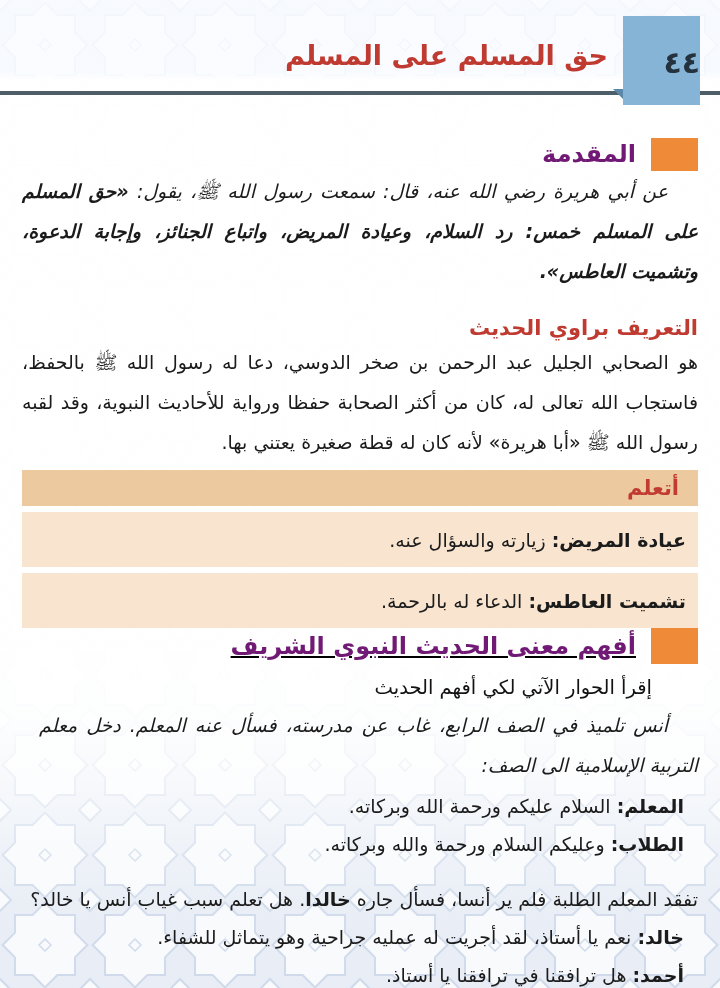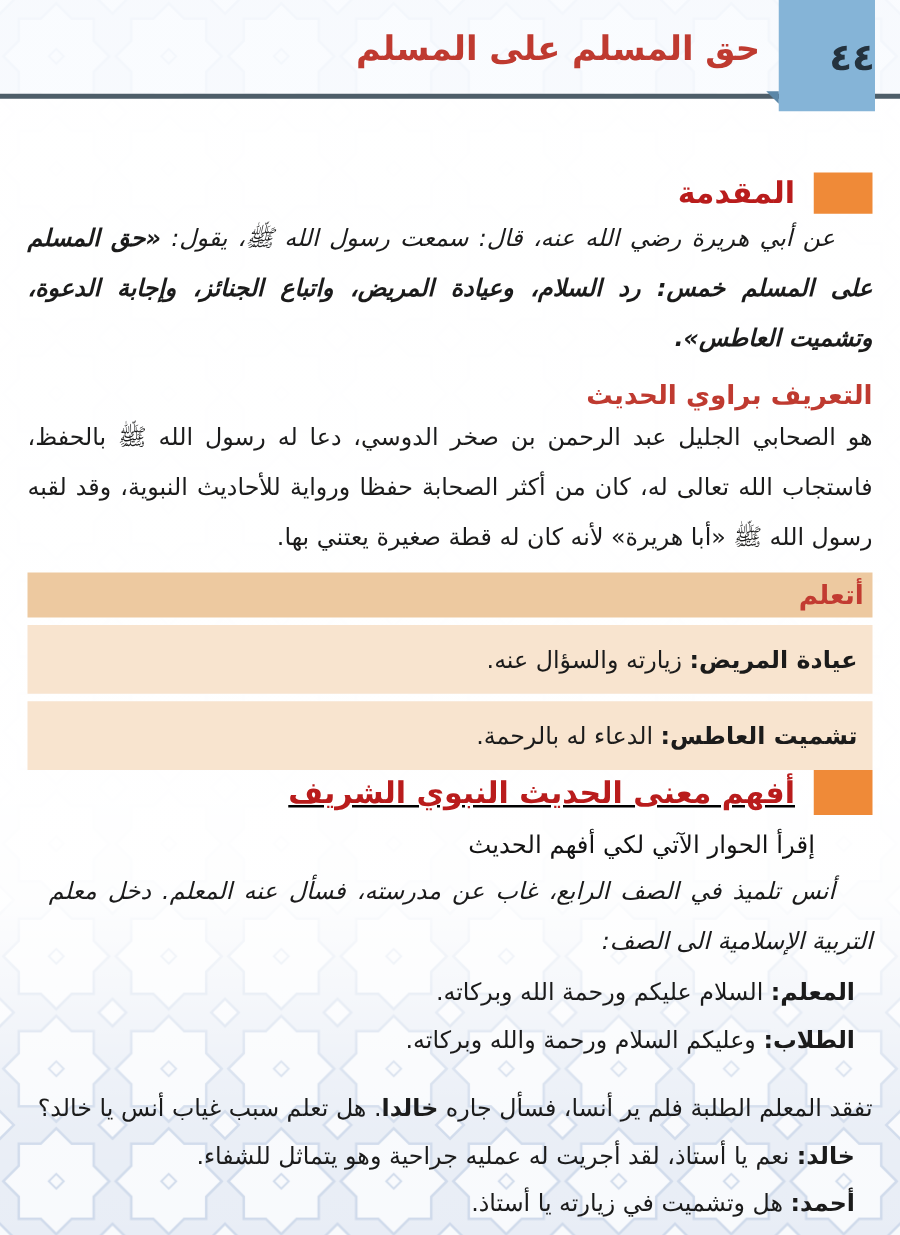--- a/index.html
+++ b/index.html
@@ -15,43 +15,43 @@
       rgba(250,252,255,0.87) 0px,
       rgba(250,252,255,0.87) 72px,
       rgba(255,255,255,0.985) 80px,
       rgba(255,255,255,0.985) 640px,
       rgba(255,255,255,0.93) 720px,
       rgba(255,255,255,0.66) 790px,
       rgba(255,255,255,0.40) 850px,
       rgba(255,255,255,0.22) 905px,
       rgba(255,255,255,0.16) 988px);
   }
-  .header{position:absolute;top:0;left:0;right:0;height:90px;z-index:3;}
+  .header{position:absolute;top:16px;left:0;right:0;height:90px;z-index:3;}
   .rule{position:absolute;top:75px;left:0;width:100%;height:4px;background:#4e5e69;}
   .tab{
     position:absolute;top:0;right:20px;width:77px;height:89px;background:#85b4d7;
     display:flex;align-items:center;
   }
   .tab::before{
     content:"";position:absolute;right:77px;bottom:6px;width:0;height:0;
     border-top:10px solid #5b87a8;border-right:10px solid transparent;
     transform:scaleX(-1);
   }
   .tab-num{font-size:30px;font-weight:bold;color:#24323e;margin-top:4px;}
   .page-title{position:absolute;top:24px;right:112px;margin:0;font-size:27px;font-weight:bold;color:#bf3a30;}
   .content{position:absolute;top:90px;right:0;left:0;z-index:2;padding:0 22px;}
   .sec-head{display:flex;align-items:center;gap:15px;height:36px;}
   .sec-head.first{margin-top:48px;height:33px;}
   .orange-block{width:47px;height:100%;background:#ef8a38;flex:none;}
-  .h-blue{margin:0;font-size:24px;line-height:33px;font-weight:bold;color:#b91c1c;}
-  .h-red{margin:11px 0 0 0;font-size:21px;line-height:28px;font-weight:bold;color:#bf3a30;}
+  .h-blue{margin:0;font-size:24px;line-height:33px;font-weight:bold;color:#701a75;}
+  .h-red{margin:23px 0 0 0;font-size:21px;line-height:28px;font-weight:bold;color:#bf3a30;}
   .para{margin:0;font-size:19px;line-height:40px;color:#1b1b1b;text-align:justify;}
   .indent{text-indent:30px;font-style:italic;}
   .learn{margin-top:8px;}
-  .learn-header{height:36px;background:#edc9a0;display:flex;align-items:center;padding:0 7px;}
+  .learn-header{height:36px;background:#edc9a0;display:flex;align-items:center;padding:0 19px;}
   .learn-title{font-size:21px;font-weight:bold;color:#c23b31;}
   .learn-row{height:55px;background:#f8e4cf;margin-top:6px;display:flex;align-items:center;padding:0 12px;font-size:19px;color:#1b1b1b;}
   .sec-head.second{margin-top:0;text-decoration:underline;}
   .instruction{margin:10px 46px 0 0;font-size:19.5px;line-height:27px;font-weight:normal;color:#121212;}
   .context{margin-top:4px;margin-left:17px;}
   .dialogue{margin-top:2px;}
   .dline{margin:0;font-size:19px;line-height:38px;color:#1b1b1b;padding-right:14px;text-align:justify;}
   .dline.narration{padding-right:0;margin-top:17px;}
   b,.bold{font-weight:bold;}
   .medallion{width:64px;height:66px;margin:10px auto 0;position:relative;left:12px;}
@@ -116,21 +116,21 @@
       <h2 class="h-blue">أفهم معنى الحديث النبوي الشريف</h2>
     </div>
     <p class="instruction">إقرأ الحوار الآتي لكي أفهم الحديث</p>
     <p class="para indent context">أنس تلميذ في الصف الرابع، غاب عن مدرسته، فسأل عنه المعلم. دخل معلم التربية الإسلامية الى الصف:</p>
 
     <div class="dialogue">
       <p class="dline"><b>المعلم:</b><span> السلام عليكم ورحمة الله وبركاته.</span></p>
       <p class="dline"><b>الطلاب:</b><span> وعليكم السلام ورحمة والله وبركاته.</span></p>
       <p class="dline narration"><span>تفقد المعلم الطلبة فلم ير أنسا، فسأل جاره </span><b>خالدا</b><span>. هل تعلم سبب غياب أنس يا خالد؟</span></p>
       <p class="dline"><b>خالد:</b><span> نعم يا أستاذ، لقد أجريت له عمليه جراحية وهو يتماثل للشفاء.</span></p>
-      <p class="dline"><b>أحمد:</b><span> هل وتشميت في زيارته يا أستاذ.</span></p>
+      <p class="dline"><b>أحمد:</b><span> هل ترافقنا في ترافقنا يا أستاذ.</span></p>
     </div>
 
     <div class="medallion">
       <svg width="64" height="66" viewBox="0 0 64 66">
         <path d="M32 3 C36 10, 44 12, 50 16 C58 21, 60 27, 57 33 C60 39, 58 45, 50 50 C44 54, 36 56, 32 63 C28 56, 20 54, 14 50 C6 45, 4 39, 7 33 C4 27, 6 21, 14 16 C20 12, 28 10, 32 3 Z" fill="#fdfaf5" stroke="#e8772e" stroke-width="2.2"></path>
         <path d="M32 3 C36 10, 44 12, 50 16 C58 21, 60 27, 57 33 C60 39, 58 45, 50 50 C44 54, 36 56, 32 63 C28 56, 20 54, 14 50 C6 45, 4 39, 7 33 C4 27, 6 21, 14 16 C20 12, 28 10, 32 3 Z" fill="none" stroke="#e8772e" stroke-width="1" opacity="0.6" transform="translate(32 33) scale(0.8) translate(-32 -33)"></path>
         <circle cx="32" cy="3" r="2.2" fill="#e8772e"></circle>
         <circle cx="32" cy="63" r="2.2" fill="#e8772e"></circle>
         <text x="32" y="39" text-anchor="middle" font-family="DejaVu Sans" font-size="15" font-weight="bold" fill="#1c1c1c">٩٨</text>
       </svg>

